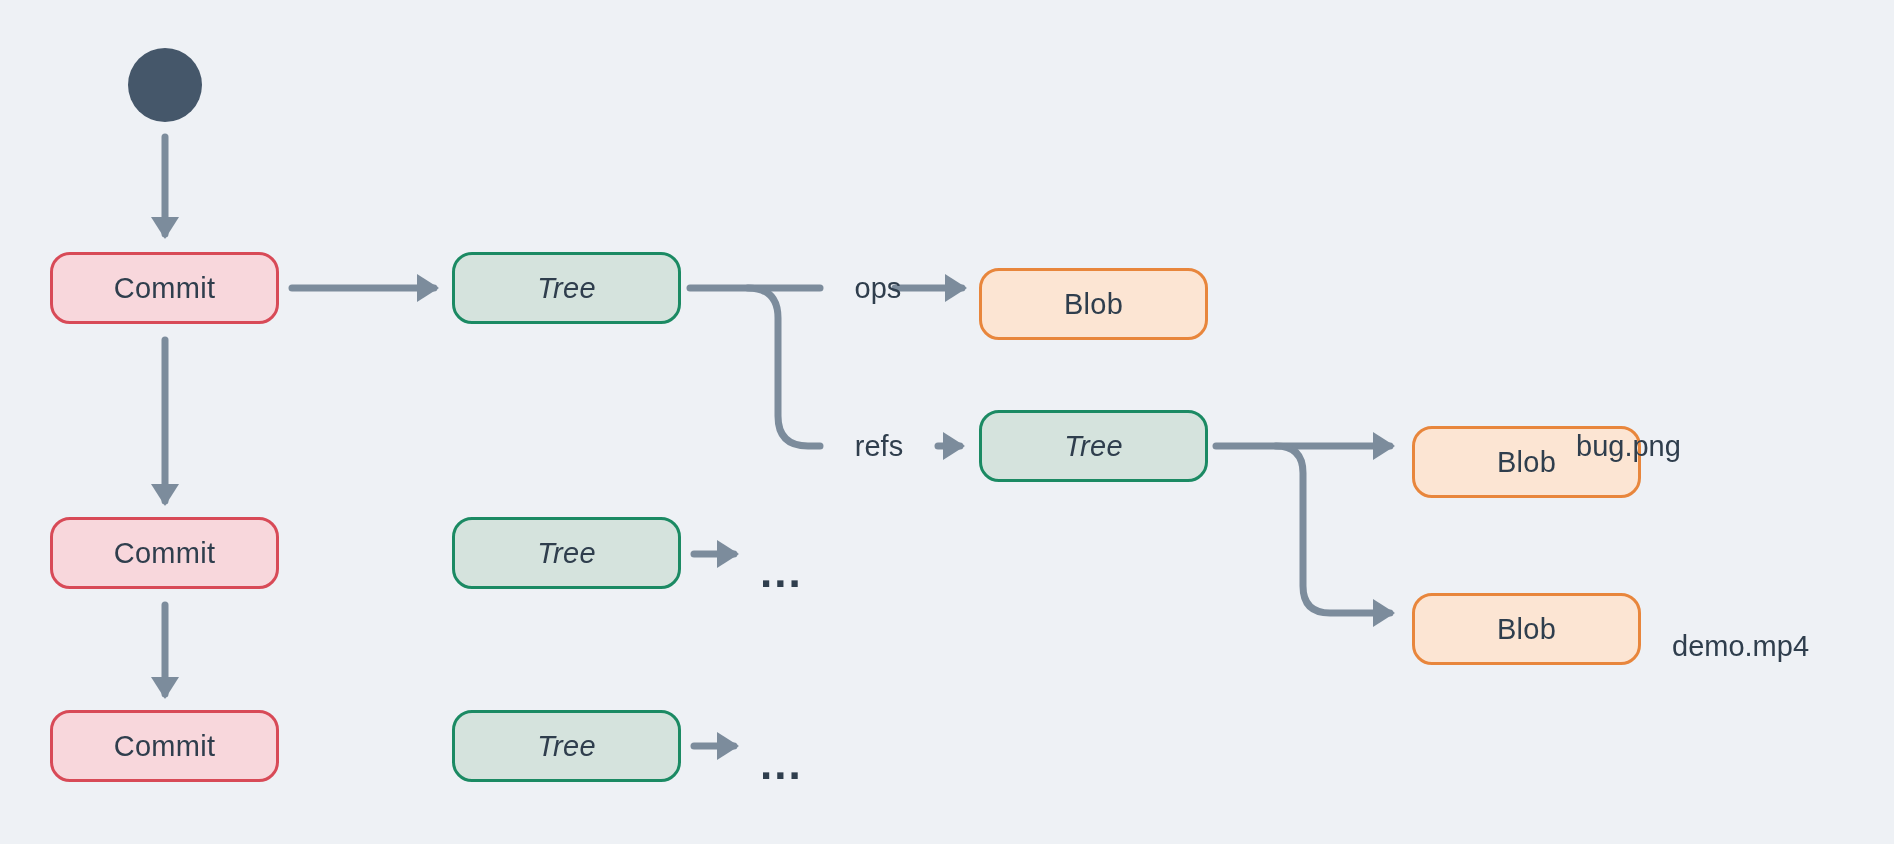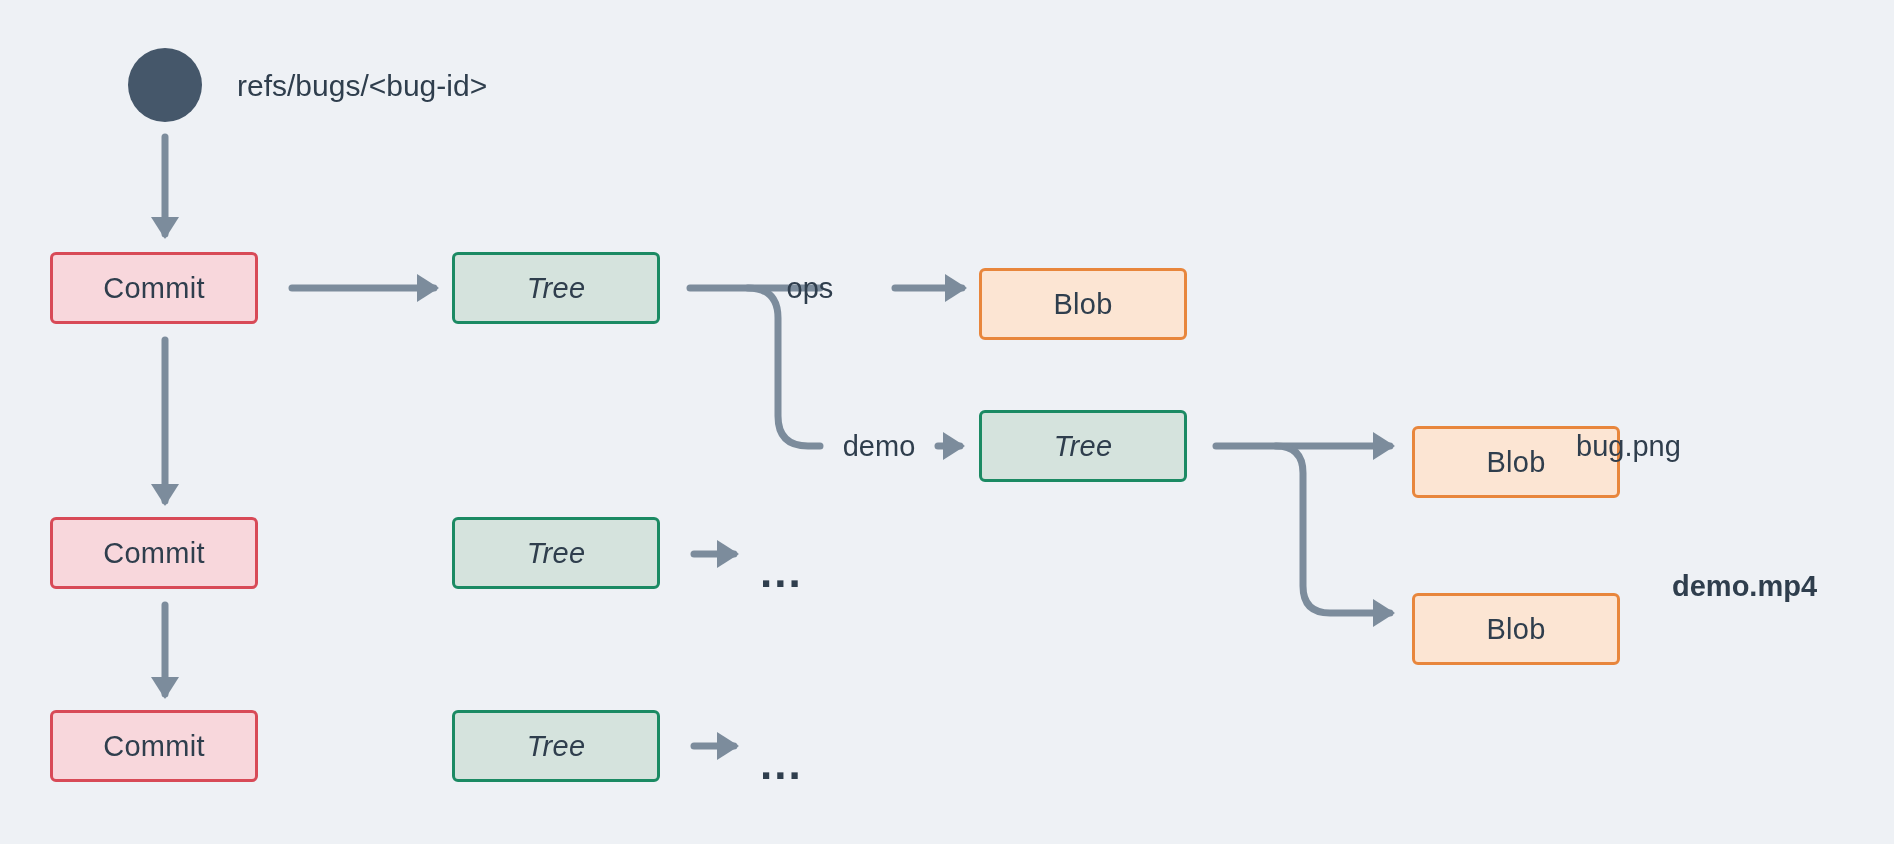--- a/index.html
+++ b/index.html
@@ -23,22 +23,22 @@
   }
   .canvas{
     position:relative;
     width:1894px;height:844px;
     overflow:hidden;
     background:var(--bg);
   }
   .edges{position:absolute;left:0;top:0;width:1894px;height:844px;}
   .node{
     position:absolute;
-    width:208px;height:72px;
-    border-radius:6px;
+    width:229px;height:72px;
+    border-radius:20px;
     display:flex;align-items:center;justify-content:center;
     font-size:29px;
     letter-spacing:.3px;
   }
   .node--commit{background:var(--commit_fill);border:3.5px solid var(--commit_border);}
   .node--tree{background:var(--tree_fill);border:3.5px solid var(--tree_border);font-style:italic;}
   .node--blob{background:var(--blob_fill);border:3.5px solid var(--blob_border);margin-top:16px;}
   .lbl{
     position:absolute;
     font-size:29px;
@@ -91,34 +91,33 @@
       <line x1="165" y1="340" x2="165" y2="501" marker-end="url(#ah)"></line>
 
       <line x1="165" y1="605" x2="165" y2="694" marker-end="url(#ah)"></line>
 
       <line x1="694" y1="554" x2="734" y2="554" marker-end="url(#ah)"></line>
 
       <line x1="694" y1="746" x2="734" y2="746" marker-end="url(#ah)"></line>
     </g>
   </svg>
 
-  <div class="lbl ref-label" style="left:237px;top:66px;">refs/bugs/&lt;bug-id&gt;</div>
 
   <div class="node node--commit" style="left:50px;top:252px;">Commit</div>
   <div class="node node--tree" style="left:452px;top:252px;">Tree</div>
-  <div class="lbl lbl--center" style="left:772px;top:268px;width:76px;">ops</div>
+  <div class="lbl lbl--center" style="left:840px;top:268px;width:76px;">ops</div>
   <div class="node node--blob" style="left:979px;top:252px;">Blob</div>
 
-  <div class="lbl lbl--center" style="left:822px;top:426px;width:114px;">demo</div>
+  <div class="lbl lbl--center" style="left:822px;top:426px;width:114px;">refs</div>
   <div class="node node--tree" style="left:979px;top:410px;">Tree</div>
   <div class="node node--blob" style="left:1412px;top:410px;">Blob</div>
   <div class="lbl" style="left:1576px;top:426px;">bug.png</div>
 
   <div class="node node--blob" style="left:1412px;top:577px;">Blob</div>
-  <div class="lbl" style="left:1672px;top:566px;font-weight:bold;">demo.mp4</div>
+  <div class="lbl" style="left:1672px;top:626px;">demo.mp4</div>
 
   <div class="node node--commit" style="left:50px;top:517px;">Commit</div>
   <div class="node node--tree" style="left:452px;top:517px;">Tree</div>
   <div class="dots" style="left:760px;top:552px;">...</div>
 
   <div class="node node--commit" style="left:50px;top:710px;">Commit</div>
   <div class="node node--tree" style="left:452px;top:710px;">Tree</div>
   <div class="dots" style="left:760px;top:744px;">...</div>
 
 </div>

